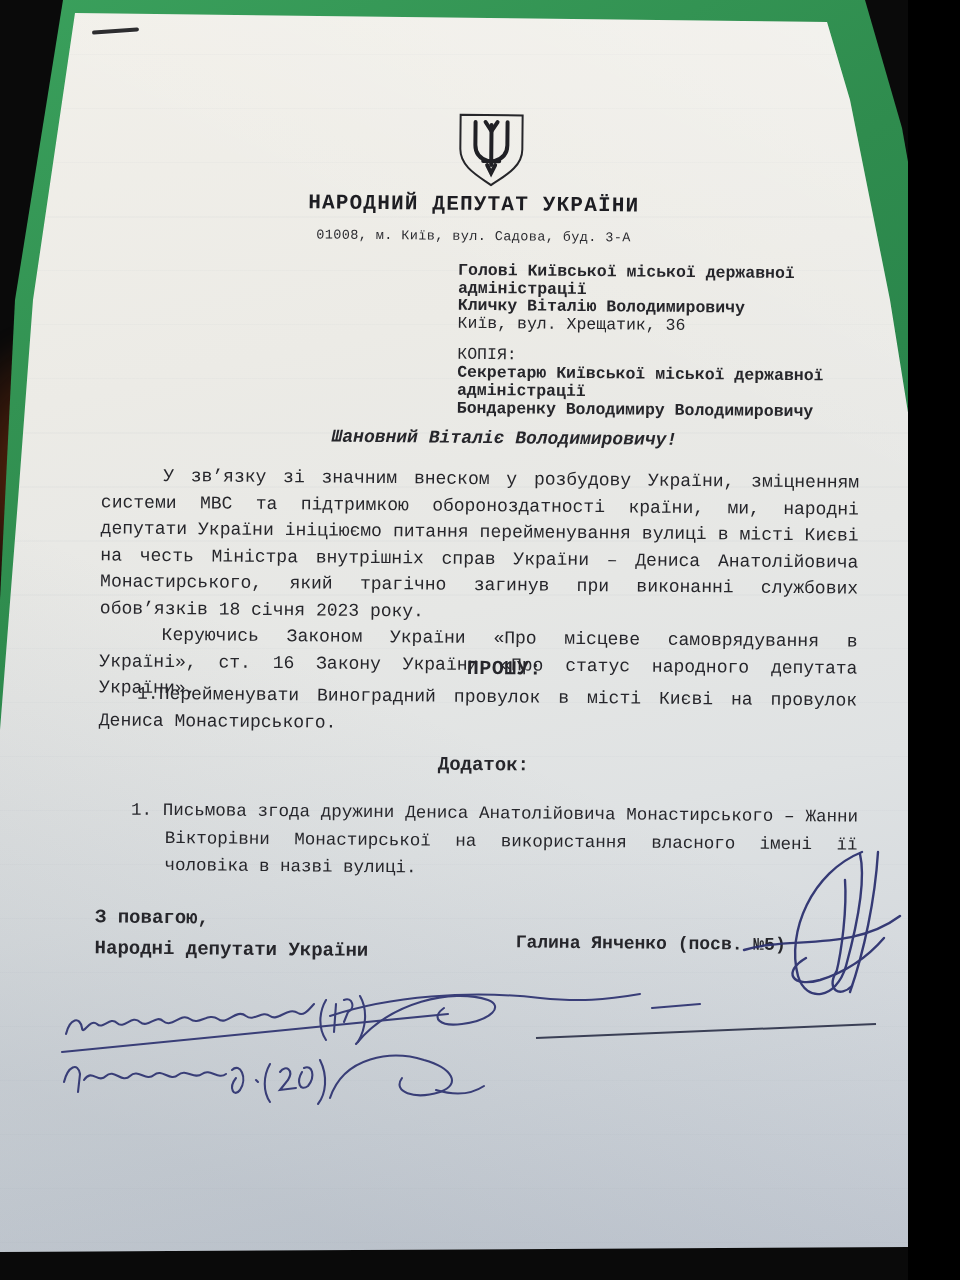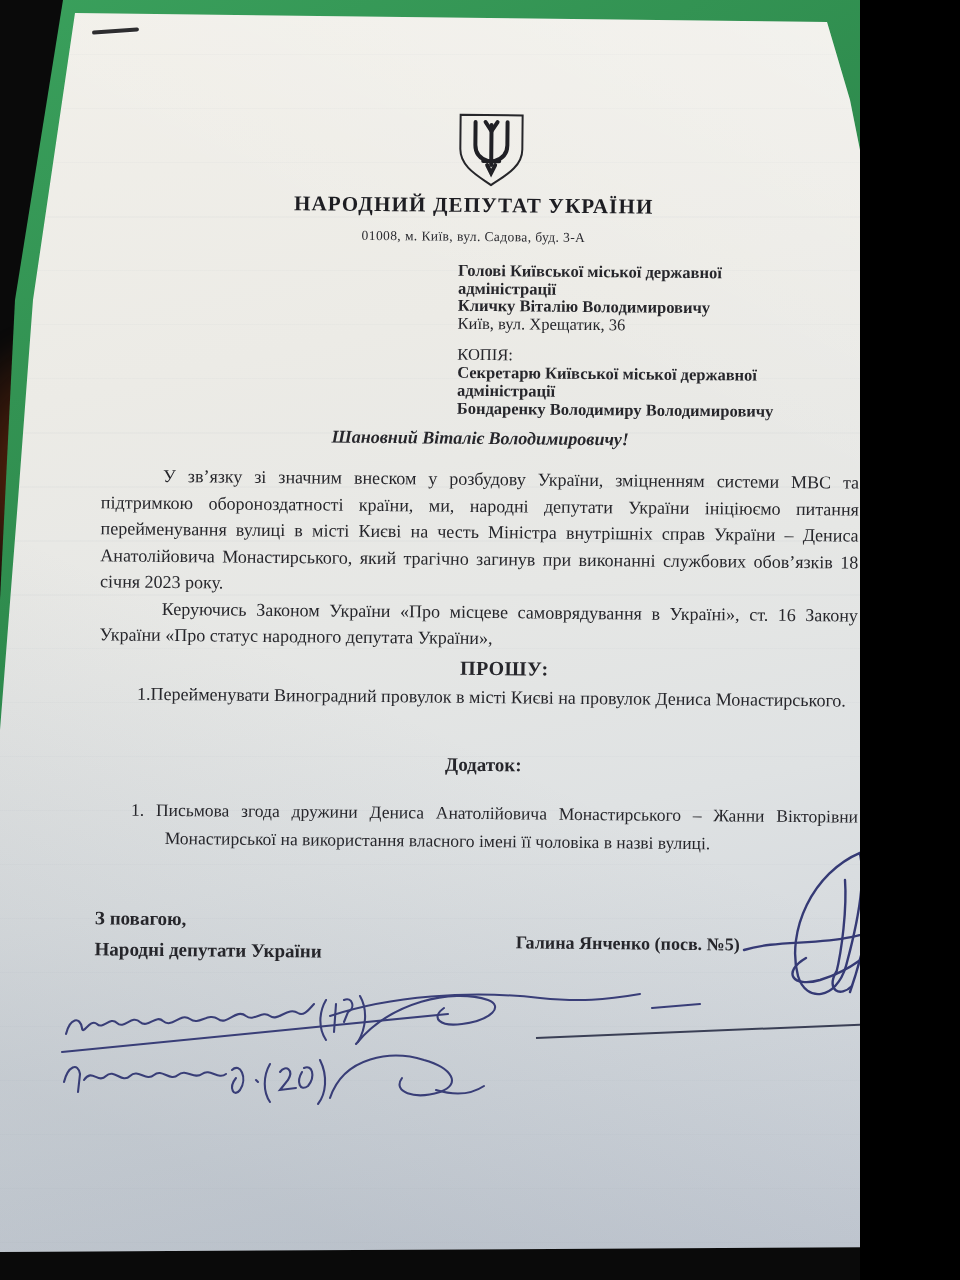--- a/index.html
+++ b/index.html
@@ -1,19 +1,20 @@
 <!DOCTYPE html>
 <html><head>
 <meta charset="utf-8">
 <style>
   html,body{margin:0;padding:0;background:#000;}
   .scene{
     position:relative;width:860px;height:1280px;overflow:hidden;
     background:#0a0a0a;
-    font-family:Liberation Serif, serif;
+    font-family:Liberation Mono, monospace;
+    padding-left:48px;
   }
   .desk-glow{
     position:absolute;left:-50px;top:330px;width:170px;height:300px;
     background:radial-gradient(closest-side,rgba(118,44,12,0.85),rgba(118,44,12,0));
     filter:blur(8px);
   }
   .folder{
     position:absolute;inset:0;
     background:linear-gradient(150deg,#3aa05c 0%,#2f8c4e 35%,#27824a 60%,#1f7340 100%);
     clip-path:polygon(63px 0px,865px 0px,902px 128px,938px 330px,960px 470px,960px 1245px,0px 1245px,0px 600px,15px 300px);

